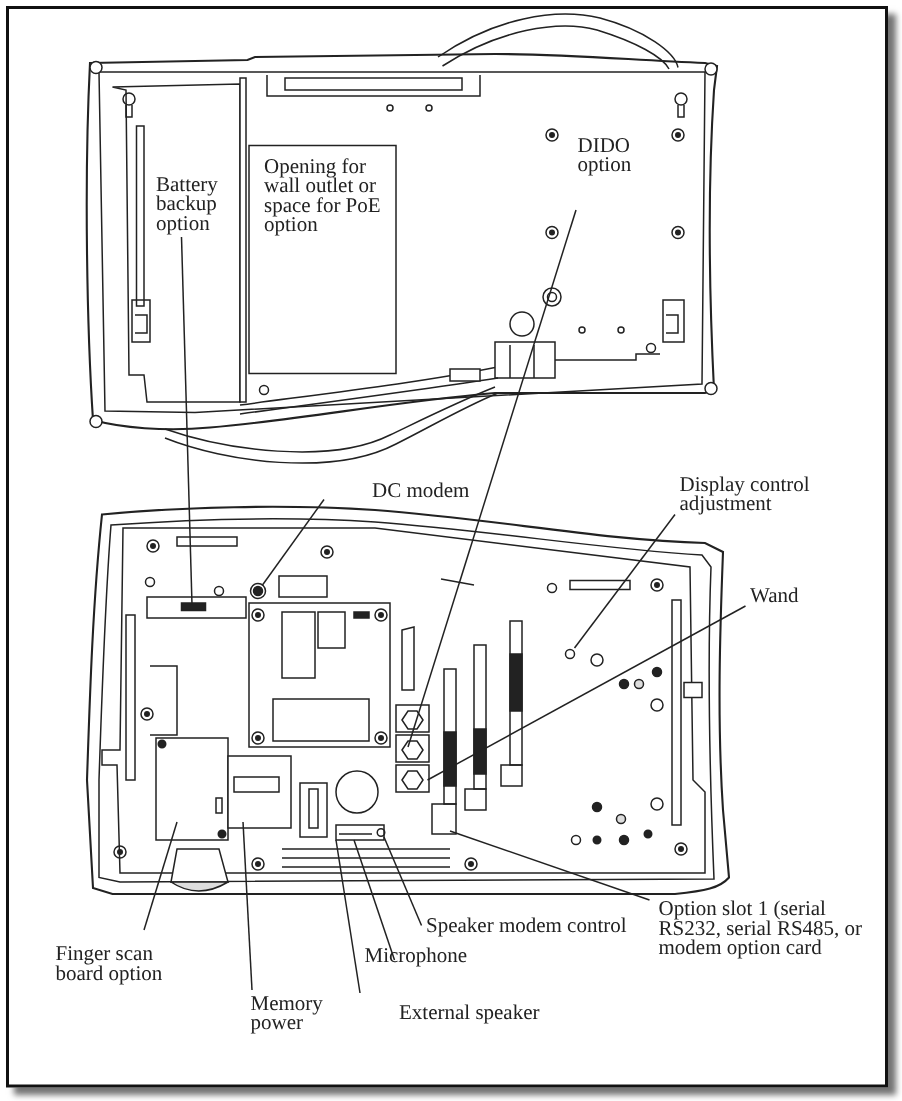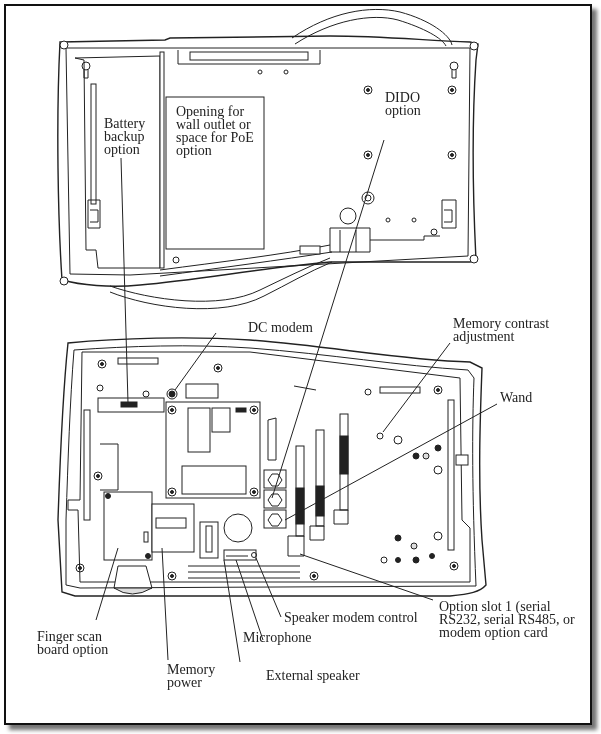--- a/index.html
+++ b/index.html
@@ -269,21 +269,21 @@
 <div class="lbl" style="left:104px; top:117px;">Battery
 backup
 option</div>
 <div class="lbl" style="left:176px; top:105px;">Opening for
 wall outlet or
 space for PoE
 option</div>
 <div class="lbl" style="left:385px; top:91px;">DIDO
 option</div>
 <div class="lbl" style="left:248px; top:321px;">DC modem</div>
-<div class="lbl" style="left:453px; top:317px;">Memory contrast
+<div class="lbl" style="left:453px; top:317px;">Display control
 adjustment</div>
 <div class="lbl" style="left:500px; top:391px;">Wand</div>
 <div class="lbl" style="left:439px; top:600px;">Option slot 1 (serial
 RS232, serial RS485, or
 modem option card</div>
 <div class="lbl" style="left:284px; top:611px;">Speaker modem control</div>
 <div class="lbl" style="left:266px; top:669px;">External speaker</div>
 <div class="lbl" style="left:243px; top:631px;">Microphone</div>
 <div class="lbl" style="left:37px; top:630px;">Finger scan
 board option</div>

